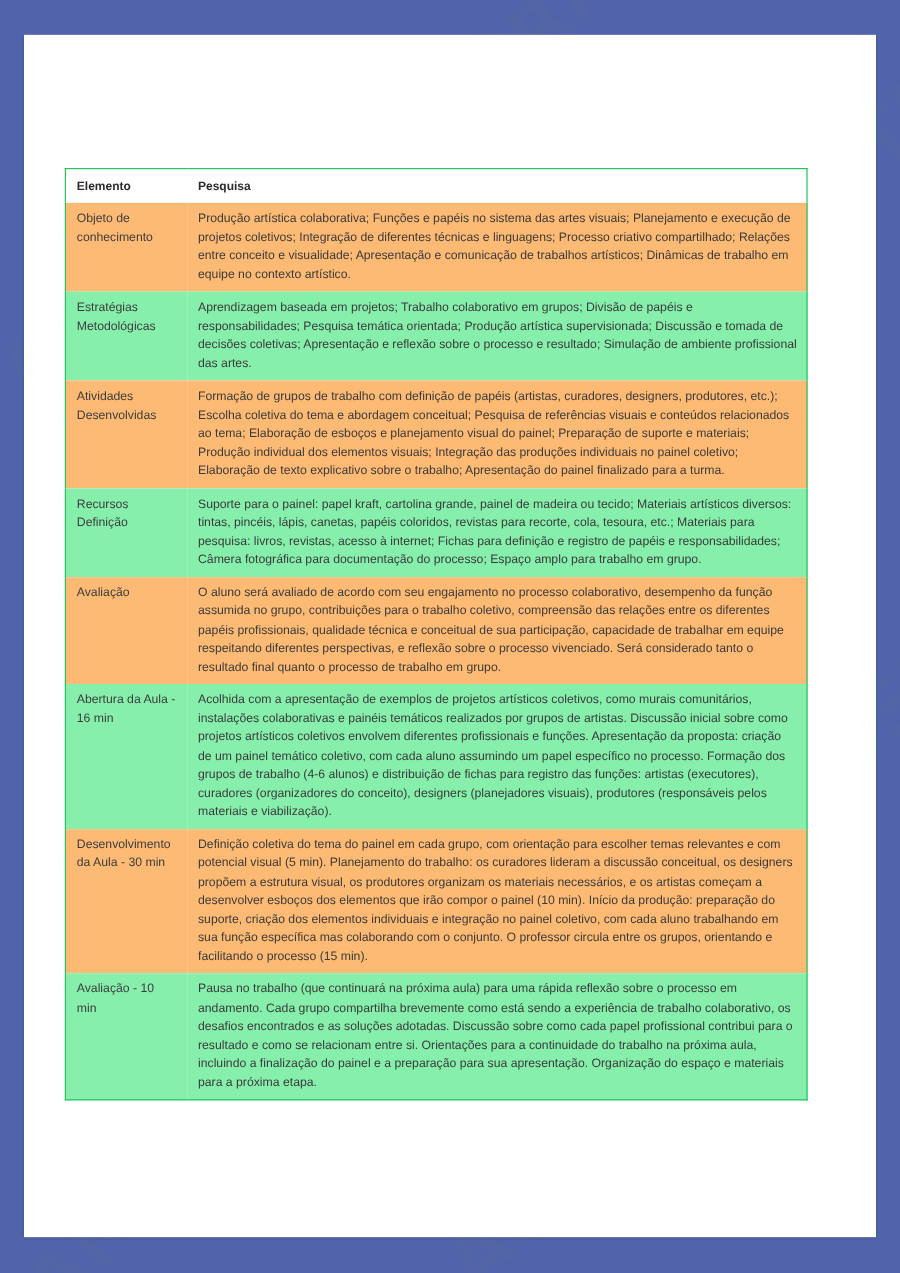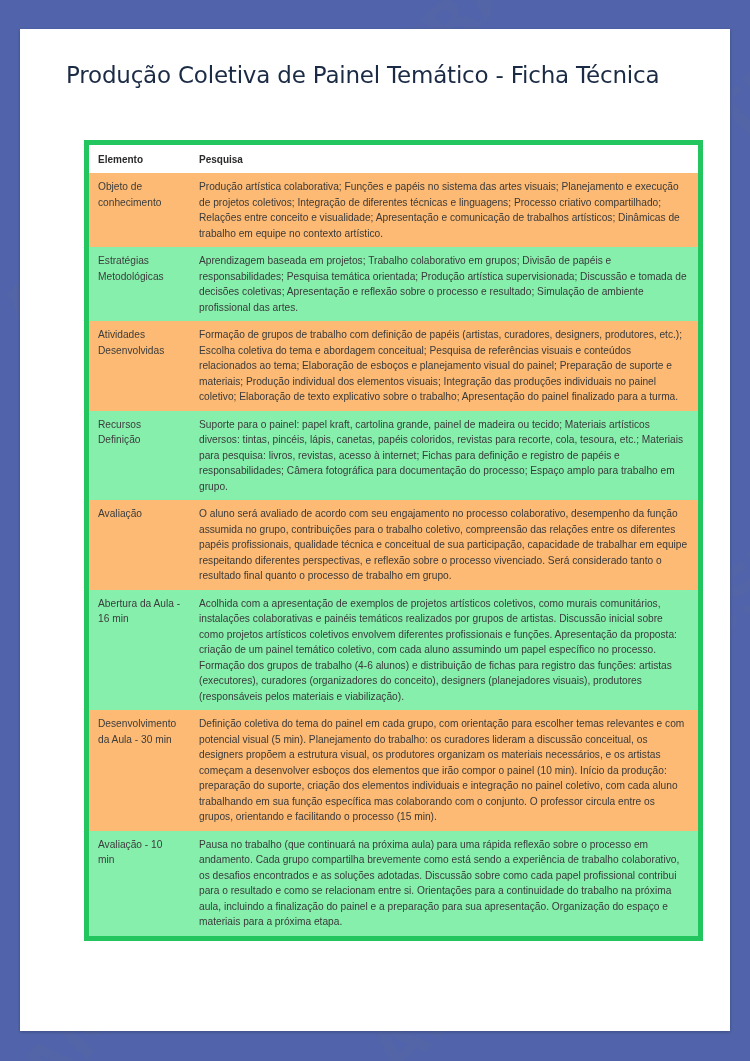--- a/index.html
+++ b/index.html
@@ -18,24 +18,24 @@
   .title {
     position: absolute; left: 46px; top: 32px; width: 600px;
     margin: 0;
     font-family: "DejaVu Sans", sans-serif;
     font-weight: normal;
     font-size: 23px; line-height: 28px;
     color: #1c2b45;
     letter-spacing: -0.2px;
   }
   table {
-    position: absolute; left: 64px; top: 111px;
+    position: absolute; left: 34px; top: 111px;
     width: 619px;
     border-collapse: collapse;
-    border: 5px solid #22c55e;
+    border: 1px solid #22c55e;
     font-size: 10.2px;
     color: #3a3a3a;
   }
   th {
     text-align: left; font-weight: bold;
     font-size: 10px; color: #2b2b2b;
     padding: 8px 9px 8px 9px;
     background: #ffffff;
     height: 12px;
   }
@@ -60,21 +60,20 @@
 <div class="wm" style="left:-40px;top:160px;">AMOSTRA</div>
 <div class="wm" style="left:200px;top:60px;">AMOSTRA</div>
 <div class="wm" style="left:520px;top:120px;">AMOSTRA</div>
 <div class="wm" style="left:20px;top:560px;">AMOSTRA</div>
 <div class="wm" style="left:330px;top:420px;">AMOSTRA</div>
 <div class="wm" style="left:560px;top:560px;">AMOSTRA</div>
 <div class="wm" style="left:-20px;top:920px;">AMOSTRA</div>
 <div class="wm" style="left:330px;top:900px;">AMOSTRA</div>
 
 <div class="card">
-  <h1 class="title">Produção Coletiva de Painel Temático - Ficha Técnica</h1>
 
   <table>
     <thead>
       <tr class="plain">
         <th>Elemento</th>
         <th>Pesquisa</th>
       </tr>
     </thead>
     <tbody>
       <tr class="shade">

